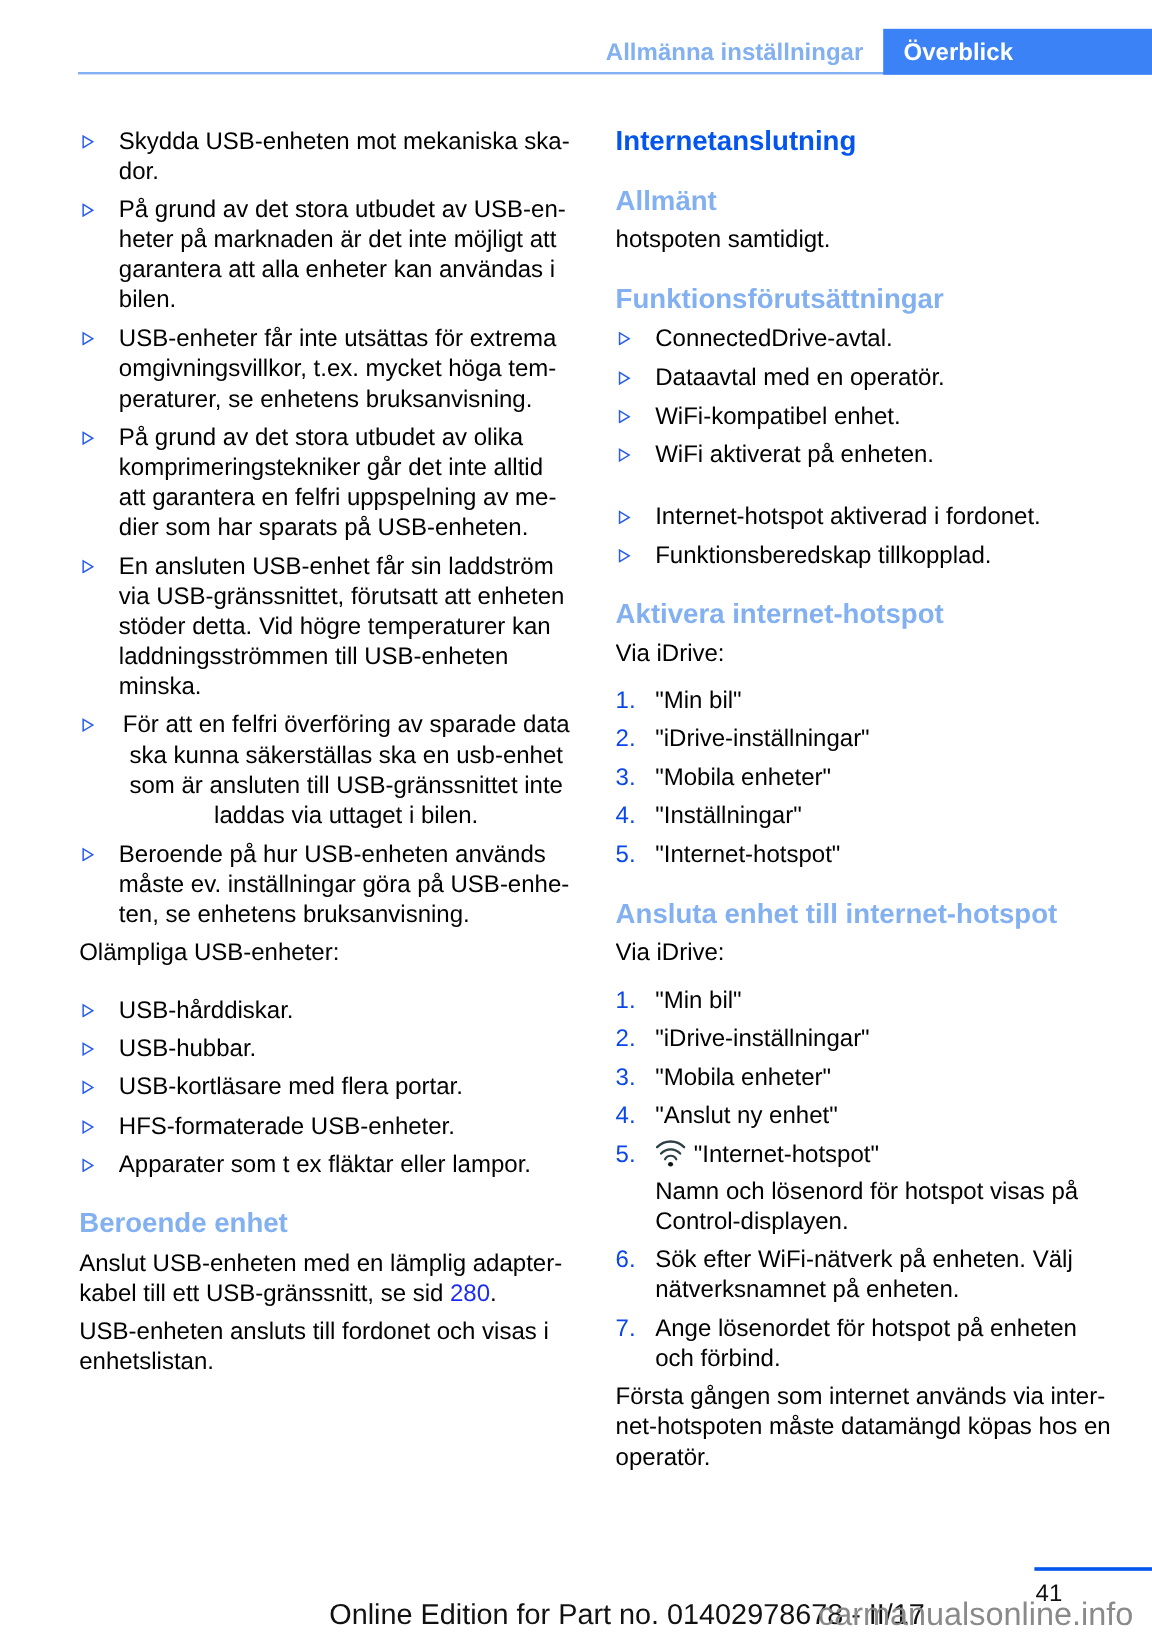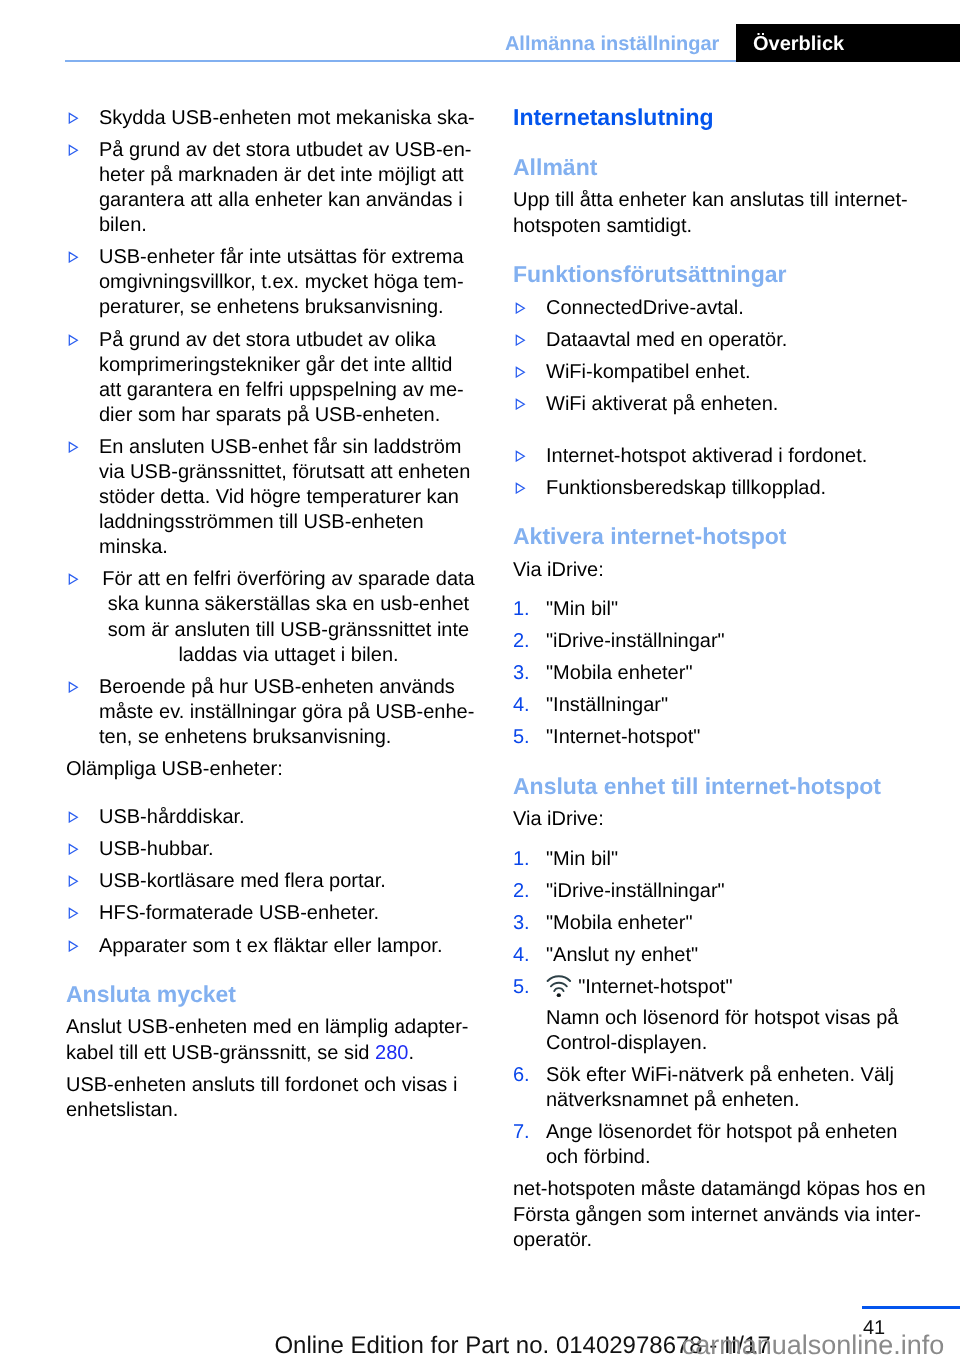--- a/index.html
+++ b/index.html
@@ -8,21 +8,21 @@
        -webkit-font-smoothing:antialiased;text-rendering:geometricPrecision;}
   .page{position:relative;width:960px;height:1362px;overflow:hidden;background:#fff;
         transform:translateZ(0);}
 
   
   .hdr-rule{position:absolute;left:65px;top:60px;width:895px;height:2px;background:#82b0f0;}
   .hdr-tabs{position:absolute;left:0;top:0;width:818px;height:66px;}
   .tab-prev{position:absolute;left:504.9px;top:33.7px;color:#82b0f0;font-size:20px;
             line-height:20px;font-weight:bold;white-space:nowrap;transform:translateZ(0);}
   .tab-cur{position:absolute;left:736.4px;top:24px;width:223.6px;height:38px;
-           background:#000000;color:#ffffff;font-size:20px;line-height:40px;
+           background:#3b82f6;color:#ffffff;font-size:20px;line-height:40px;
            font-weight:bold;padding-left:16.6px;box-sizing:border-box;white-space:nowrap;
            transform:translateZ(0);}
 
   
   .col{position:absolute;top:0;}
   .col-left{left:66px;width:412px;}
   .col-right{left:513px;width:400px;}
 
   .h1t{color:#0355ed;font-size:23px;font-weight:bold;line-height:25.1px;transform:translateZ(0);}
   .h2t{color:#82b0f0;font-size:23px;font-weight:bold;line-height:25.1px;transform:translateZ(0);}
@@ -64,20 +64,21 @@
   </div>
   <div class="col col-left" style="top:105.8px;">
     <ul class="bl">
       <li style="margin-bottom:7.0px;">
         <span class="bullet">
             <svg width="11" height="12" viewBox="0 0 11 12" fill="none">
               <path d="M1.3 1.4 L9.3 6.2 L1.3 11.0 Z" stroke="#2a5ef0" stroke-width="1.25" stroke-linejoin="miter" fill="none"></path>
             </svg>
           </span>
         <span class="ln">Skydda USB-enheten mot mekaniska ska-</span>
+        <span class="ln">dor.</span>
       </li>
       <li style="margin-bottom:7.0px;">
         <span class="bullet">
             <svg width="11" height="12" viewBox="0 0 11 12" fill="none">
               <path d="M1.3 1.4 L9.3 6.2 L1.3 11.0 Z" stroke="#2a5ef0" stroke-width="1.25" stroke-linejoin="miter" fill="none"></path>
             </svg>
           </span>
         <span class="ln">På grund av det stora utbudet av USB-en-</span>
         <span class="ln">heter på marknaden är det inte möjligt att</span>
         <span class="ln">garantera att alla enheter kan användas i</span>
@@ -176,35 +177,34 @@
       </li>
       <li style="margin-bottom:7.0px;">
         <span class="bullet">
             <svg width="11" height="12" viewBox="0 0 11 12" fill="none">
               <path d="M1.3 1.4 L9.3 6.2 L1.3 11.0 Z" stroke="#2a5ef0" stroke-width="1.25" stroke-linejoin="miter" fill="none"></path>
             </svg>
           </span>
         <span class="ln">Apparater som t ex fläktar eller lampor.</span>
       </li>
     </ul>
-    <div class="h2t" style="margin-top:23.2px;margin-bottom:8.6px;">Ansluta mycket</div>
+    <div class="h2t" style="margin-top:23.2px;margin-bottom:8.6px;">Beroende enhet</div>
     <div class="para" style="margin-bottom:7.0px;">
       <span class="ln">Anslut USB-enheten med en lämplig adapter-</span>
       <span class="ln"><span>kabel till ett USB-gränssnitt, se sid </span><span class="lnk">280</span><span>.</span></span>
     </div>
     <div class="para">
       <span class="ln">USB-enheten ansluts till fordonet och visas i</span>
       <span class="ln">enhetslistan.</span>
     </div>
   </div>
   <div class="col col-right" style="top:105.8px;">
     <div class="h1t" style="margin-top:-1.1px;margin-bottom:25px;">Internetanslutning</div>
     <div class="h2t" style="margin-bottom:8.6px;">Allmänt</div>
     <div class="para" style="margin-bottom:22px;">
-      <span class="ln">Upp till åtta enheter kan anslutas till internet-</span>
       <span class="ln">hotspoten samtidigt.</span>
     </div>
     <div class="h2t" style="margin-top:23.2px;margin-bottom:8.6px;">Funktionsförutsättningar</div>
     <ul class="bl">
       <li style="margin-bottom:7.0px;">
         <span class="bullet">
             <svg width="11" height="12" viewBox="0 0 11 12" fill="none">
               <path d="M1.3 1.4 L9.3 6.2 L1.3 11.0 Z" stroke="#2a5ef0" stroke-width="1.25" stroke-linejoin="miter" fill="none"></path>
             </svg>
           </span>
@@ -315,22 +315,22 @@
         <span class="ln">Sök efter WiFi-nätverk på enheten. Välj</span>
         <span class="ln">nätverksnamnet på enheten.</span>
       </li>
       <li style="margin-bottom:7.0px;">
         <span class="num">7.</span>
         <span class="ln">Ange lösenordet för hotspot på enheten</span>
         <span class="ln">och förbind.</span>
       </li>
     </ol>
     <div class="para">
+      <span class="ln">Första gången som internet används via inter-</span>
       <span class="ln">net-hotspoten måste datamängd köpas hos en</span>
-      <span class="ln">Första gången som internet används via inter-</span>
       <span class="ln">operatör.</span>
     </div>
   </div>
   <div class="ft-rule"></div>
   <div class="pgno">41</div>
   <div class="ftxt">Online Edition for Part no. 01402978678 - II/17</div>
   <div class="wm">carmanualsonline.info</div>
 </div>
 
 </body></html>

